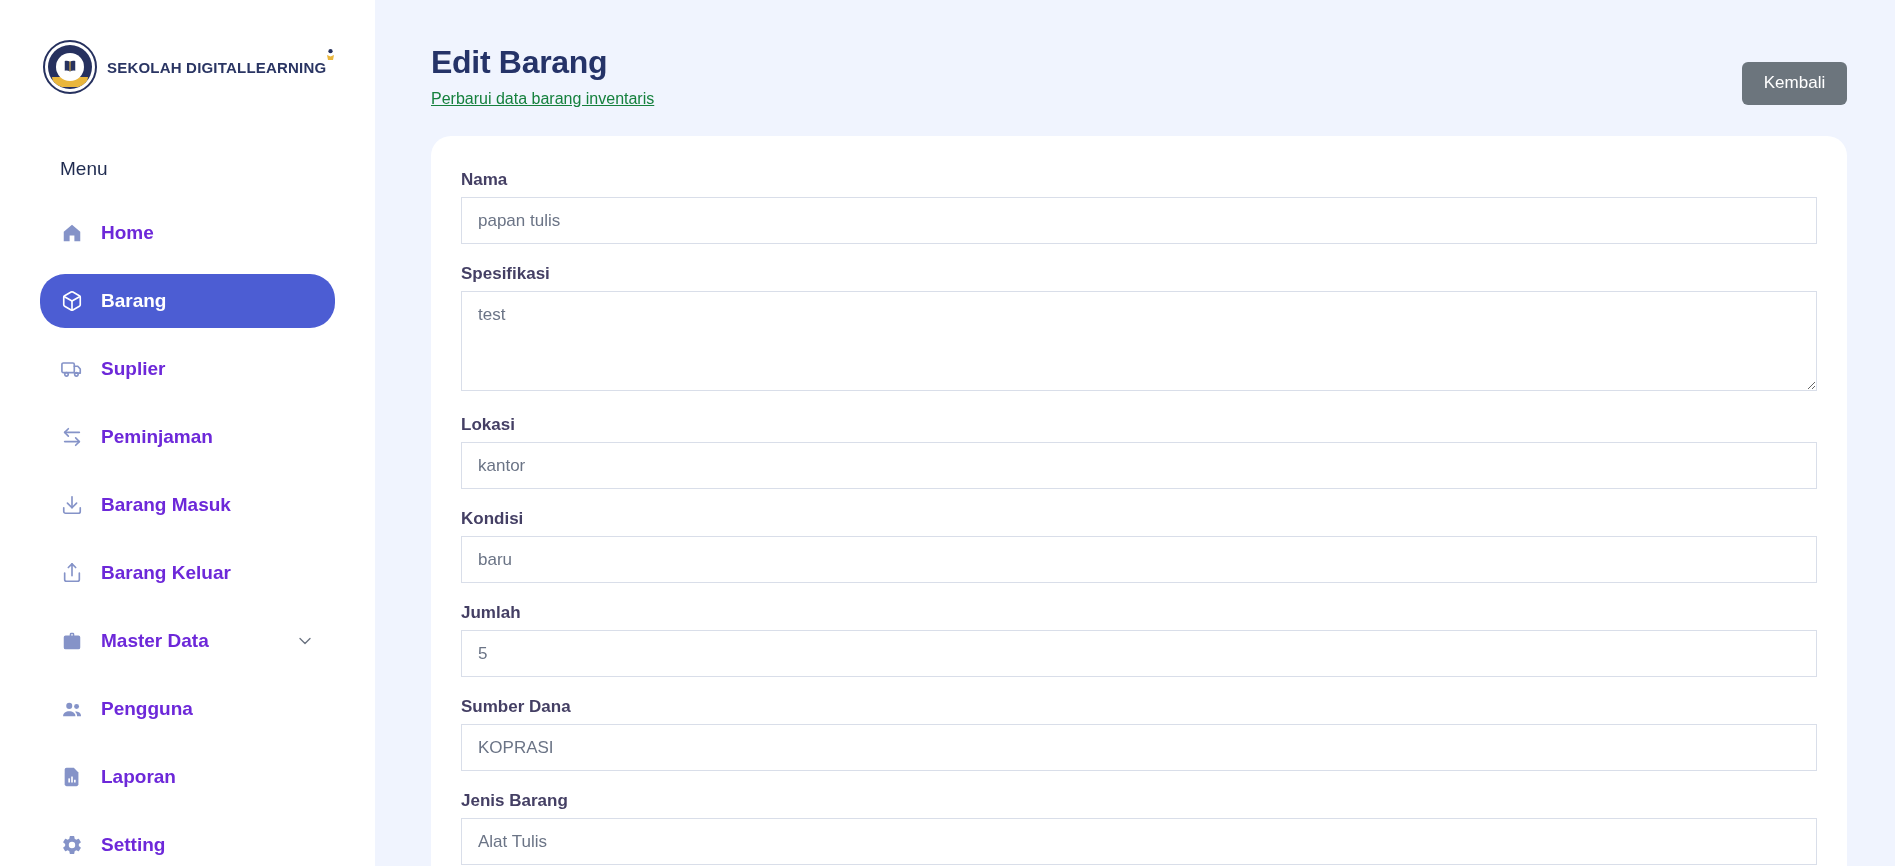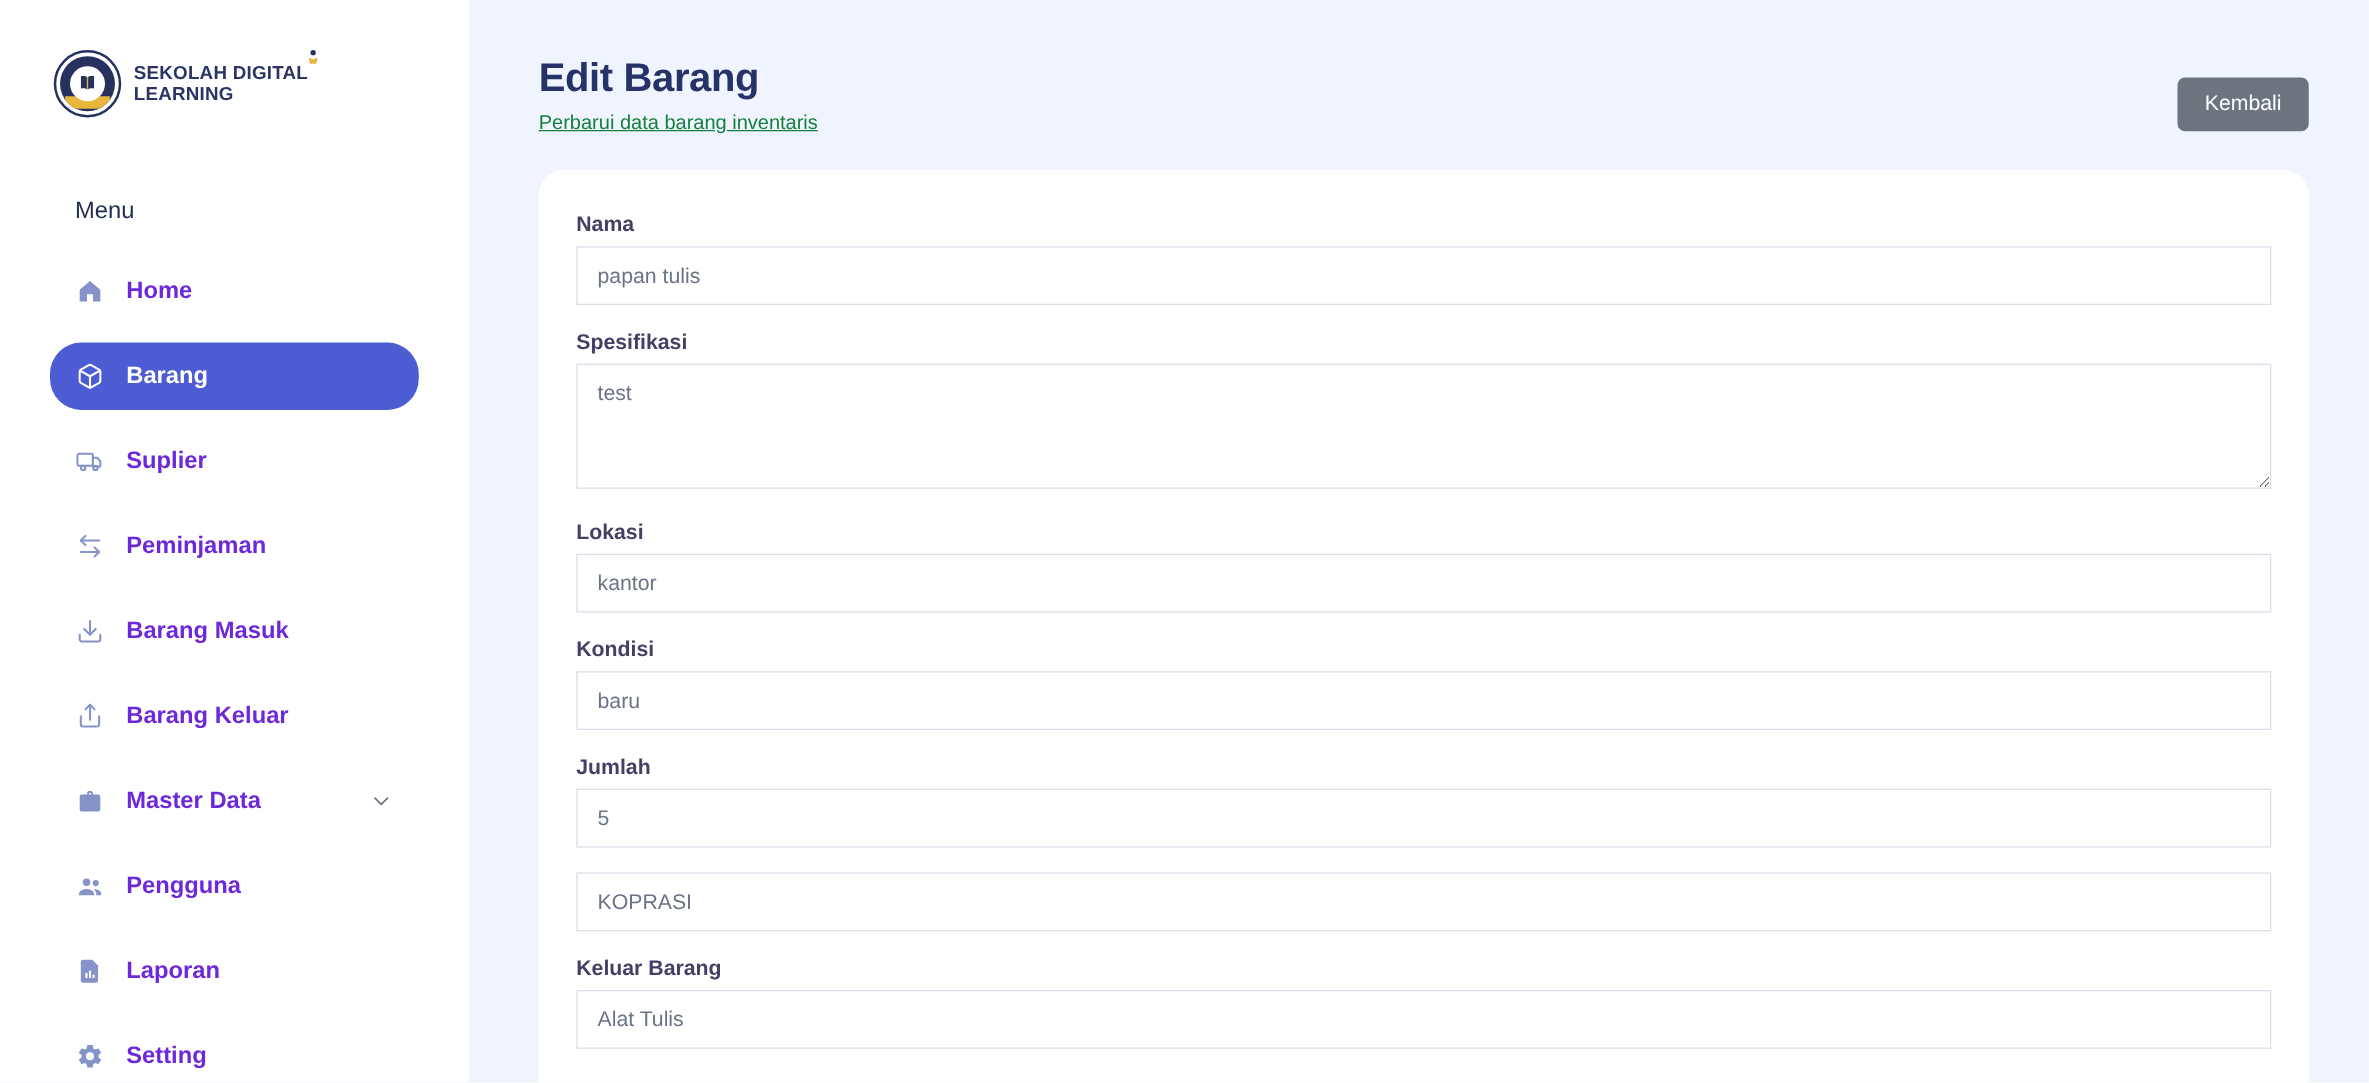--- a/index.html
+++ b/index.html
@@ -33,21 +33,21 @@
   .emblem-band::after{
     content:""; position:absolute; left:4px; right:4px; bottom:2px; height:10px;
     background:#e9b63c; border-radius:0 0 20px 20px;
   }
   .emblem-core {
     width:28px; height:28px; border-radius:50%;
     background:#ffffff; display:flex; align-items:center; justify-content:center;
     position:relative; z-index:1;
   }
   .emblem-core svg { width:18px; height:18px; }
-  .brand-text { display:flex; flex-direction:column; line-height:17px; position:relative; }
+  .brand-text { display:flex; flex-direction:row; line-height:17px; position:relative; }
   .brand-line { font-size:15px; font-weight:bold; color:#2a3563; letter-spacing:0.2px; }
   .brand-figure { position:absolute; top:-11px; right:-12px; width:15px; height:15px; }
 
   .menu-label {
     margin:64px 0 26px 60px;
     font-size:19px; color:#1f2b50; font-weight:500;
   }
 
   .nav { display:flex; flex-direction:column; }
   .nav-item {
@@ -290,22 +290,23 @@
       <label>Kondisi</label>
       <input class="form-control" type="text" value="baru" style="">
     </div>
 
     <div class="form-group">
       <label>Jumlah</label>
       <input class="form-control" type="text" value="5" style="">
     </div>
 
     <div class="form-group">
+      <label>Sumber Dana</label>
       <input class="form-control" type="text" value="KOPRASI" style="">
     </div>
 
     <div class="form-group">
-      <label>Keluar Barang</label>
+      <label>Jenis Barang</label>
       <input class="form-control" type="text" value="Alat Tulis" style="">
     </div>
 
   </section>
 </main>
 
 </body></html>

